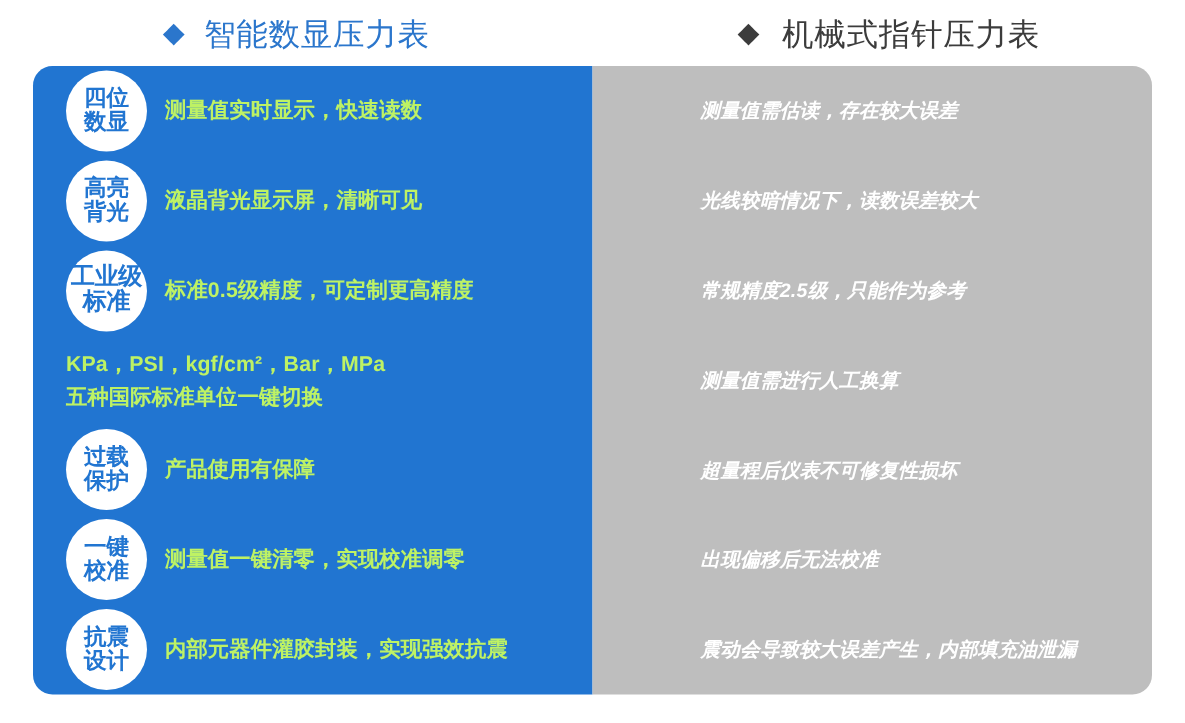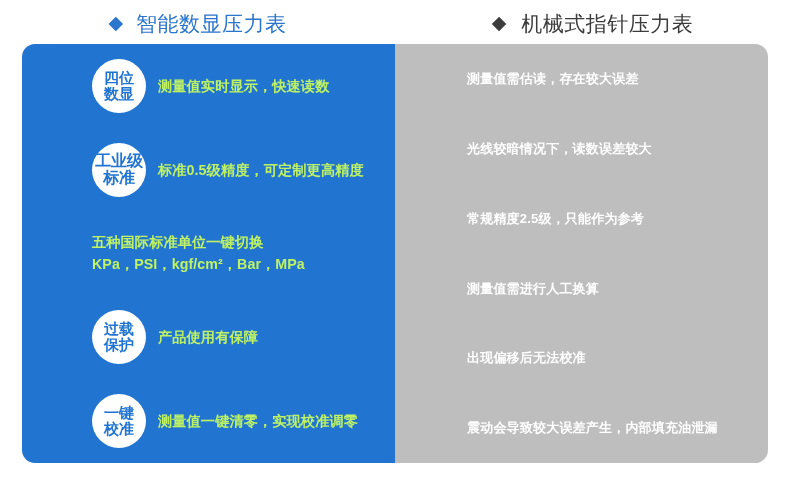--- a/index.html
+++ b/index.html
@@ -85,21 +85,21 @@
 
   .rows {
     position: absolute;
     left: 0;
     top: 0;
     right: 0;
     bottom: 0;
     display: flex;
     flex-direction: column;
   }
-  .panel-left .rows { padding-left: 22px; margin-left: 48px; }
+  .panel-left .rows { padding-left: 22px; }
   .panel-right .rows { padding-left: 72px; }
 
   .row {
     flex: 1 1 0;
     display: flex;
     align-items: center;
     box-sizing: border-box;
   }
 
   
@@ -135,20 +135,21 @@
   }
   .feat .l { display: block; white-space: nowrap; }
 
   .con {
     color: #ffffff;
     font-size: 13px;
     font-weight: bold;
     line-height: 1.5;
     letter-spacing: 0.2px;
     white-space: nowrap;
+    font-style: italic;
   }
 </style>
 </head>
 <body>
 
 <div class="headers">
   <div class="hdr hdr-left">
     <div class="hdr-inner">
       <span class="diamond">◆</span>
       <span class="hdr-title">智能数显压力表</span>
@@ -170,35 +171,44 @@
       <div class="row">
         <div class="badge b2">
           <span>四位</span>
           <span>数显</span>
         </div>
         <div class="feat">
           <span class="l">测量值实时显示，快速读数</span>
         </div>
       </div>
 
+      <div class="row">
+        <div class="badge b2">
+          <span>高亮</span>
+          <span>背光</span>
+        </div>
+        <div class="feat">
+          <span class="l">液晶背光显示屏，清晰可见</span>
+        </div>
+      </div>
 
       <div class="row">
         <div class="badge b3">
           <span>工业级</span>
           <span>标准</span>
         </div>
         <div class="feat">
           <span class="l">标准0.5级精度，可定制更高精度</span>
         </div>
       </div>
 
       <div class="row">
         <div class="feat">
+          <span class="l">KPa，PSI，kgf/cm²，Bar，MPa</span>
           <span class="l">五种国际标准单位一键切换</span>
-          <span class="l">KPa，PSI，kgf/cm²，Bar，MPa</span>
         </div>
       </div>
 
       <div class="row">
         <div class="badge b2">
           <span>过载</span>
           <span>保护</span>
         </div>
         <div class="feat">
           <span class="l">产品使用有保障</span>
@@ -208,39 +218,51 @@
       <div class="row">
         <div class="badge b2">
           <span>一键</span>
           <span>校准</span>
         </div>
         <div class="feat">
           <span class="l">测量值一键清零，实现校准调零</span>
         </div>
       </div>
 
+      <div class="row">
+        <div class="badge b2">
+          <span>抗震</span>
+          <span>设计</span>
+        </div>
+        <div class="feat">
+          <span class="l">内部元器件灌胶封装，实现强效抗震</span>
+        </div>
+      </div>
 
     </div>
   </div>
 
   <div class="panel panel-right">
     <div class="rows">
       <div class="row">
         <div class="con">测量值需估读，存在较大误差</div>
       </div>
       <div class="row">
         <div class="con">光线较暗情况下，读数误差较大</div>
       </div>
       <div class="row">
         <div class="con">常规精度2.5级，只能作为参考</div>
       </div>
       <div class="row">
         <div class="con">测量值需进行人工换算</div>
       </div>
       <div class="row">
+        <div class="con">超量程后仪表不可修复性损坏</div>
+      </div>
+      <div class="row">
         <div class="con">出现偏移后无法校准</div>
       </div>
       <div class="row">
         <div class="con">震动会导致较大误差产生，内部填充油泄漏</div>
       </div>
     </div>
   </div>
 
 </div>
 

